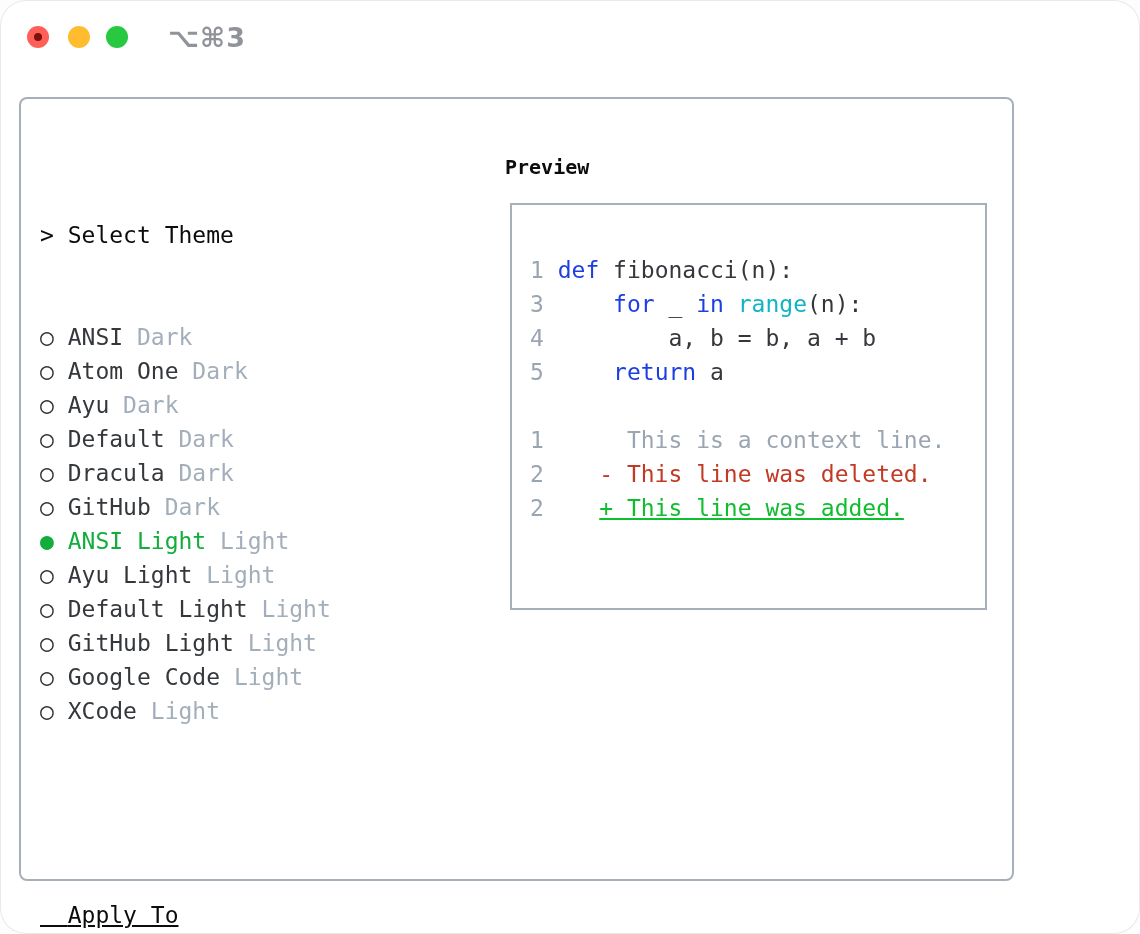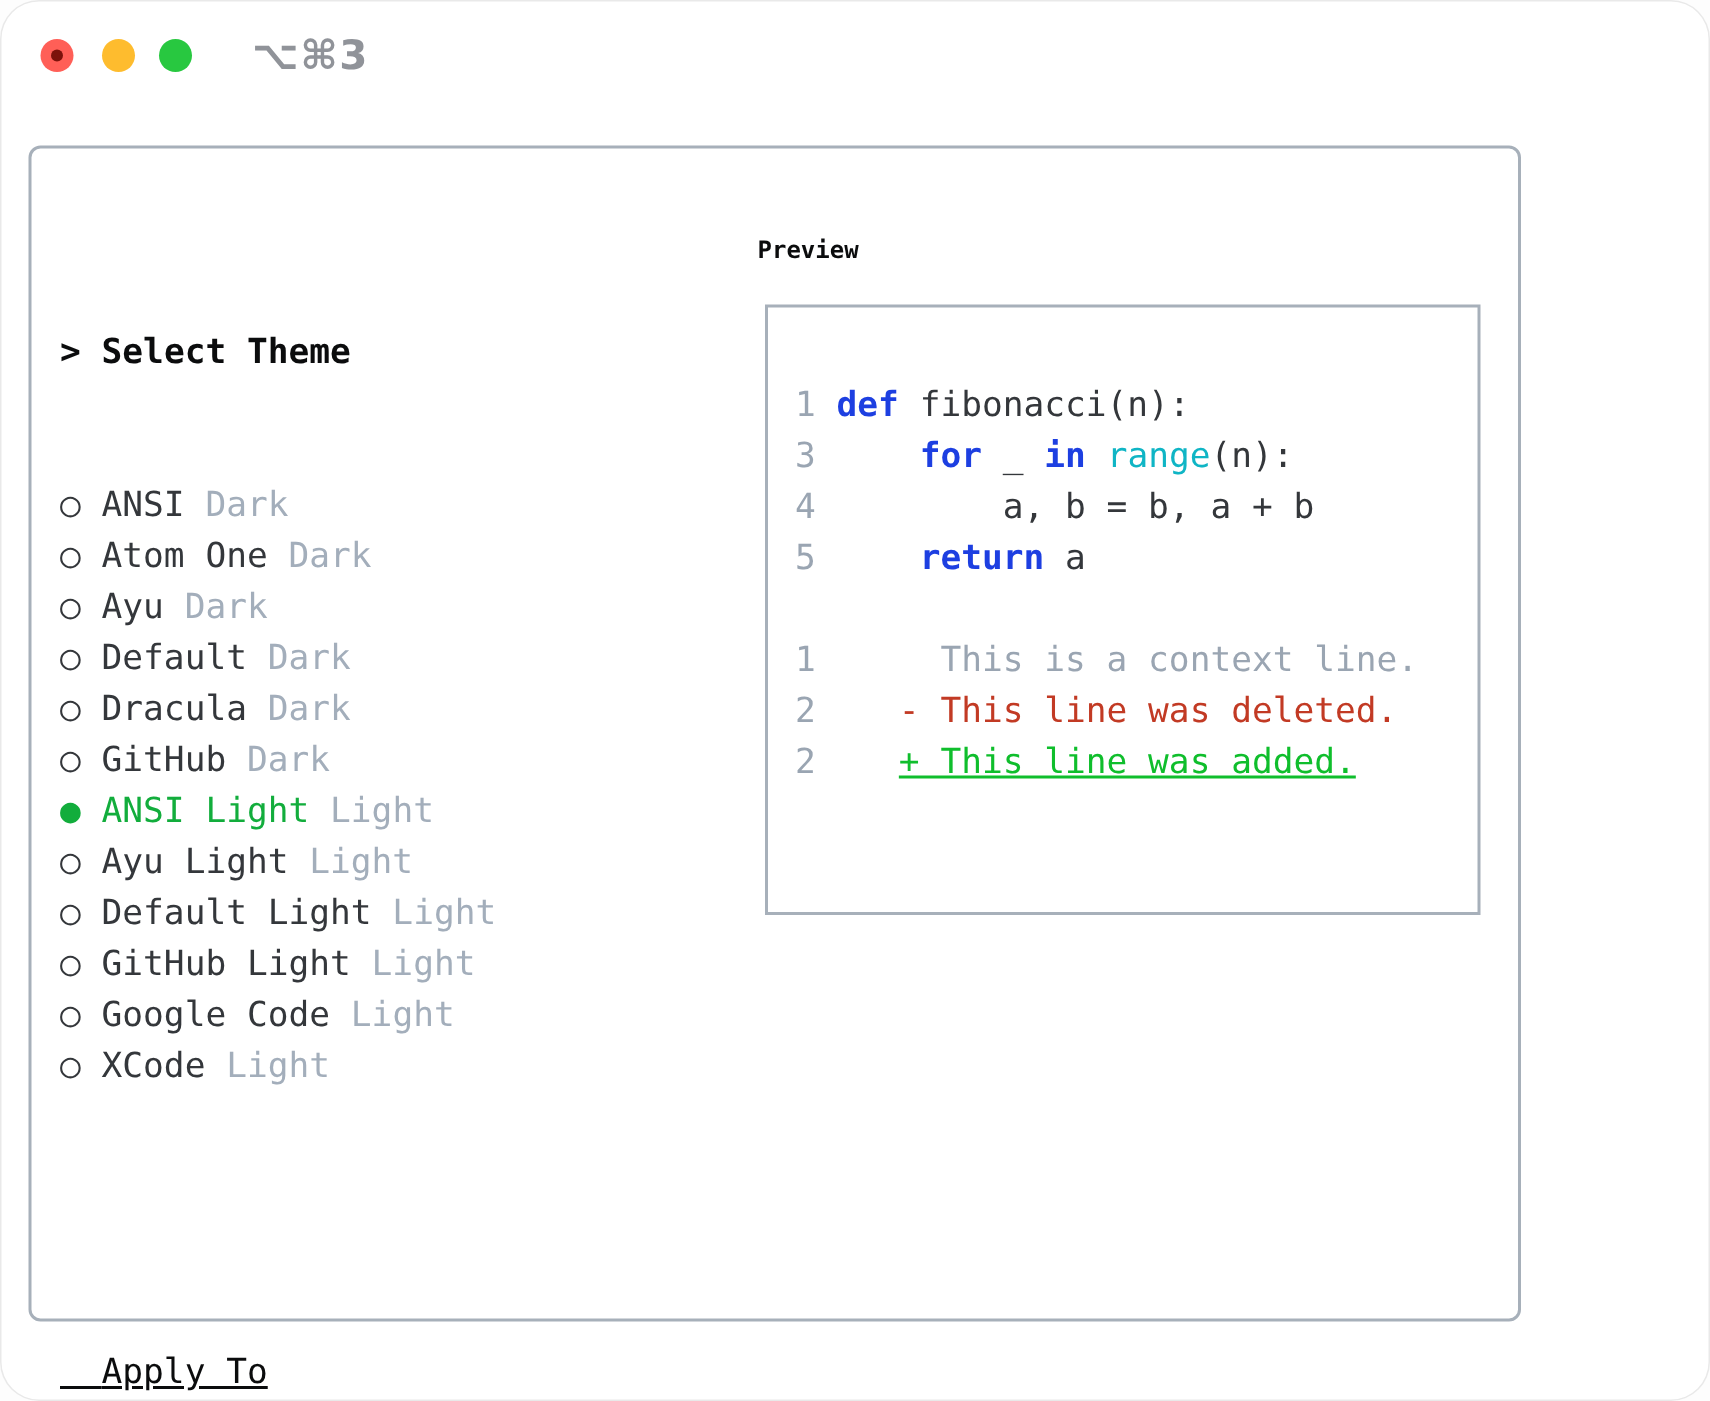--- a/index.html
+++ b/index.html
@@ -33,36 +33,36 @@
   .t-green{left:106px;background:var(--traffic-green);}
   .win-title{position:absolute;left:168px;top:22px;font-family:"DejaVu Sans","Liberation Sans",sans-serif;
       font-size:27px;font-weight:700;color:#909399;letter-spacing:1px;}
   
   .panel{position:absolute;left:19px;top:97px;width:995px;height:784px;background:#fff;
       border:2px solid var(--border-gray);border-radius:8px;}
   
   .left-col{position:absolute;left:19px;top:51px;font-size:23px;line-height:34px;
       color:var(--text-dark);white-space:pre;}
   .row{height:34px;}
-  .hdr{font-weight:700;color:var(--bold-black);}
+  .hdr{font-weight:400;color:var(--bold-black);}
   .bullet{display:inline-block;width:1ch;}
   .bullet.sel{color:var(--accent-green);}
   .name{}
   .name.sel{color:var(--accent-green);}
   .tag{color:var(--muted-gray);}
   .section-label{color:var(--bold-black);text-decoration:underline;}
   
-  .preview-title{position:absolute;left:484px;top:51px;font-size:16px;line-height:34px;
+  .preview-title{position:absolute;left:484px;top:51px;font-size:20px;line-height:34px;
       font-weight:700;color:var(--bold-black);}
   .preview-box{position:absolute;left:489px;top:104px;width:477px;height:407px;
       border:2px solid var(--border-gray);background:#fff;padding:48px 0 0 18px;overflow:hidden;}
   .pline{height:34px;font-size:23px;line-height:34px;white-space:pre;color:var(--text-dark);}
   .ln{display:inline-block;width:1ch;text-align:right;color:var(--line-number-gray);}
   .c-fg{color:var(--text-dark);}
-  .c-blue{color:var(--keyword-blue);font-weight:bold;}
+  .c-blue{color:var(--keyword-blue);}
   .c-cyan{color:var(--function-cyan);}
   .c-green{color:var(--literal-green);}
   .d-context{color:var(--line-number-gray);text-align:center;}
   .d-deleted{color:var(--diff-deleted-red);}
   .d-added{color:var(--diff-added-green);text-decoration:underline;}
 </style>
 </head>
 <body>
 
 <div class="app">

